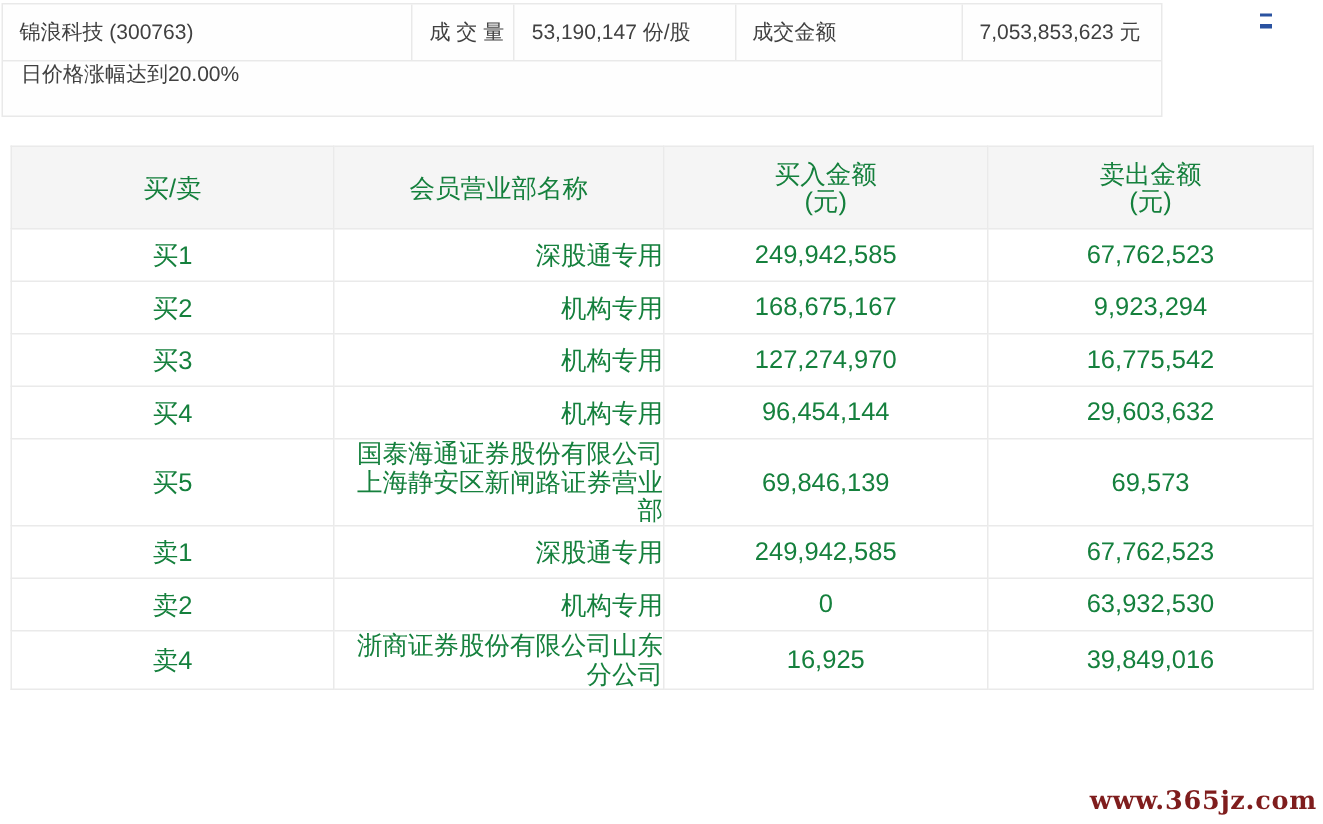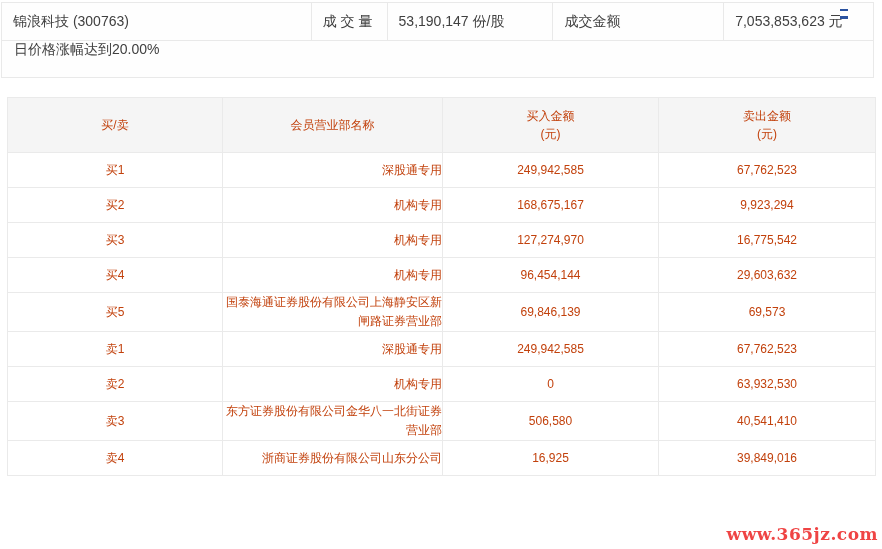--- a/index.html
+++ b/index.html
@@ -8,21 +8,21 @@
     width:882px; height:549px;
     background:#ffffff;
     font-family:"Liberation Sans","DejaVu Sans",sans-serif;
     color:#404040;
     position:relative;
     overflow:hidden;
   }
 
   
   .info-bar {
-    position:absolute; left:1px; top:2px; width:873px;
+    position:absolute; left:1px; top:2px; width:774px;
     border:1px solid #e9e9e9;
     background:#fefefe;
     font-size:14px;
   }
   .info-row1 { display:flex; height:37px; }
   .info-row1 .cell {
     display:flex; align-items:center;
     padding-left:11px;
     border-right:1px solid #e9e9e9;
     overflow:hidden; white-space:nowrap;
@@ -34,21 +34,21 @@
   .c-amt-val { width:149px; border-right:none !important; }
   .info-row2 {
     height:37px; border-top:1px solid #e9e9e9;
     display:flex; align-items:flex-start; padding-left:12px;
   }
 
   
   .lhb-wrap { position:absolute; left:7px; top:97px; width:868px; }
   table.lhb {
     border-collapse:collapse; table-layout:fixed;
-    width:868px; font-size:12px; color:#c2410c;
+    width:868px; font-size:17px; color:#15803d;
   }
   table.lhb col.w1 { width:215px; }
   table.lhb col.w2 { width:220px; }
   table.lhb col.w3 { width:216px; }
   table.lhb col.w4 { width:217px; }
   table.lhb th, table.lhb td { border:1px solid #eaeaea; }
   table.lhb thead th {
     background:#f5f5f5;
     height:55px;
     font-weight:normal;
@@ -167,32 +167,26 @@
     <td class="cell-sell">67,762,523</td>
   </tr>
 
   <tr>
     <td class="cell-side">卖2</td>
     <td class="cell-branch">机构专用</td>
     <td class="cell-buy">0</td>
     <td class="cell-sell">63,932,530</td>
   </tr>
 
-  <tr>
-    <td class="cell-side">卖3</td>
-    <td class="cell-branch">东方证券股份有限公司金华八一北街证券营业部</td>
-    <td class="cell-buy">506,580</td>
-    <td class="cell-sell">40,541,410</td>
-  </tr>
 
   <tr>
     <td class="cell-side">卖4</td>
     <td class="cell-branch">浙商证券股份有限公司山东分公司</td>
     <td class="cell-buy">16,925</td>
     <td class="cell-sell">39,849,016</td>
   </tr>
 
 </tbody>
   </table>
 </div>
 
-<div class="watermark" style="color: #ef4444;">www.365jz.com</div>
+<div class="watermark" style="color: #7f1d1d;">www.365jz.com</div>
 <div class="top-fragment"></div>
 
 </body></html>

